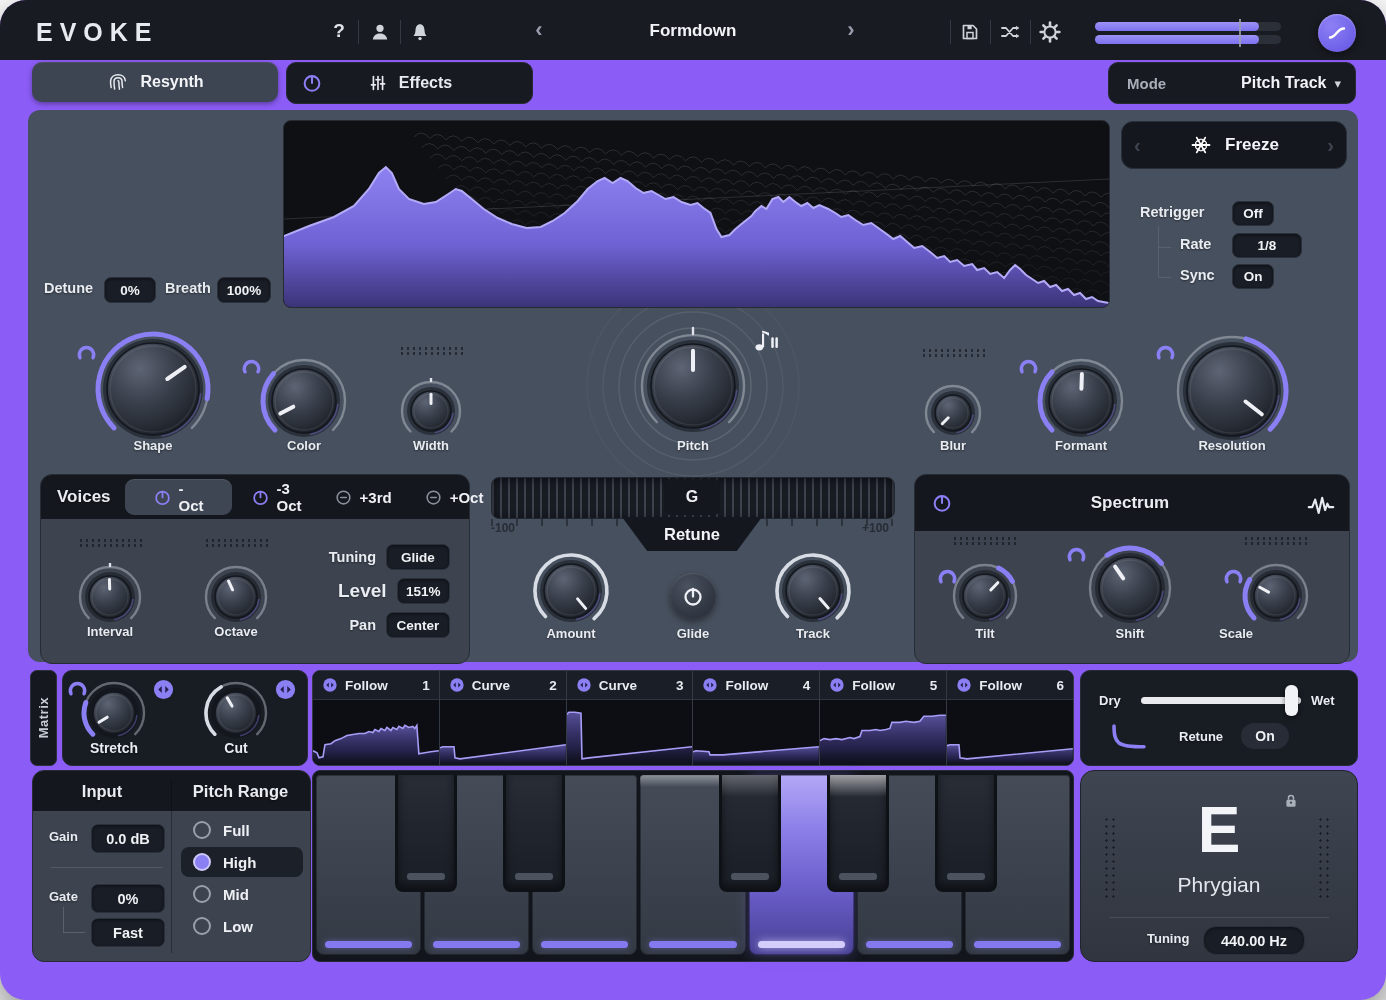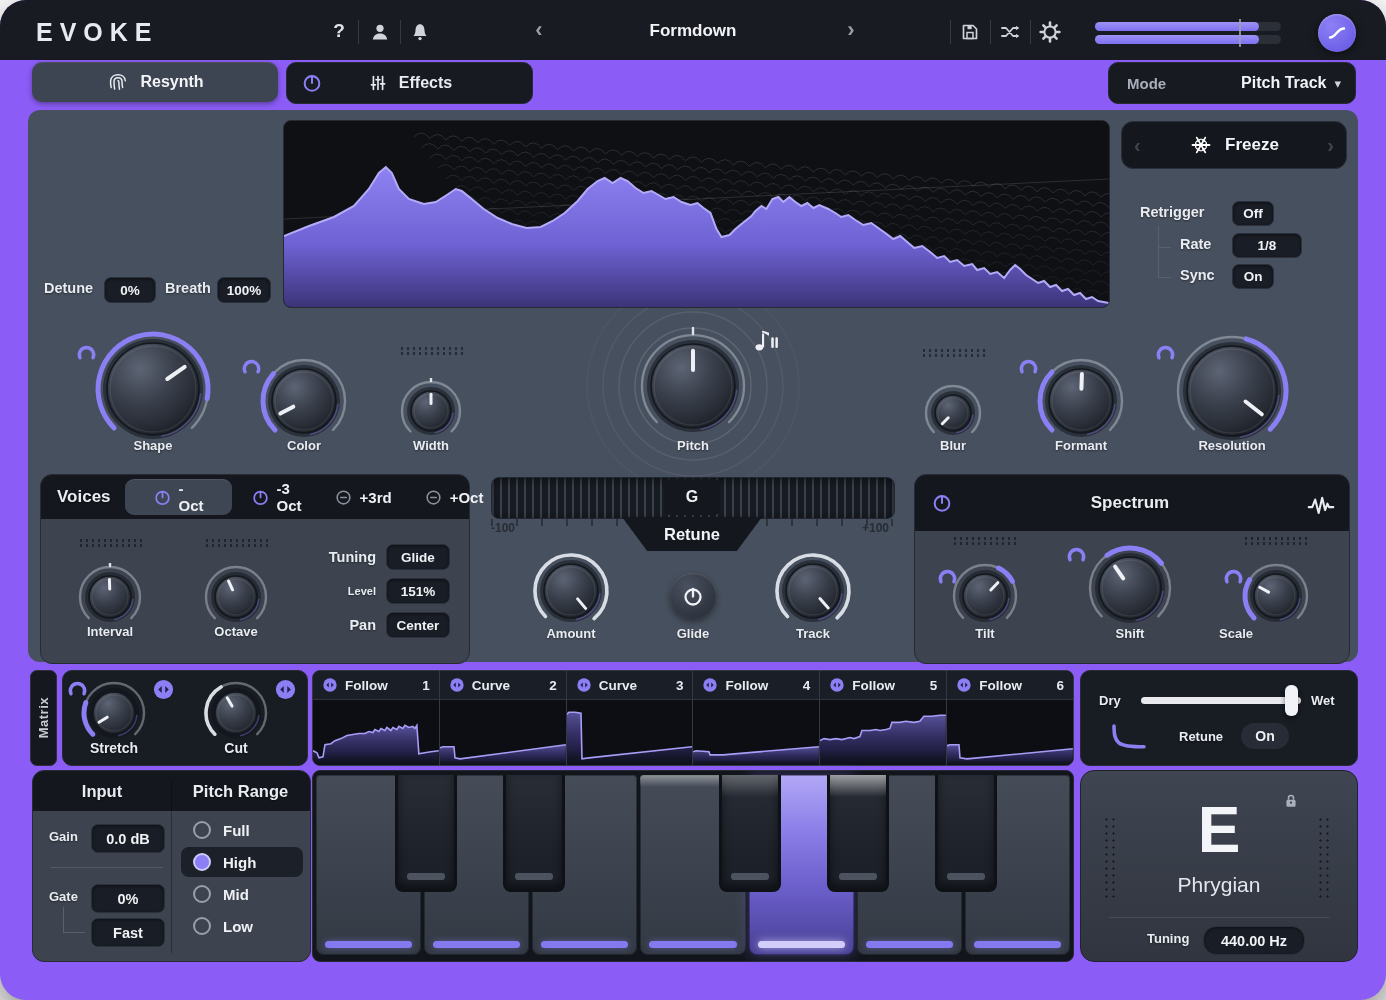--- a/index.html
+++ b/index.html
@@ -479,21 +479,21 @@
       </svg>
     </div>
   <div class="abs lbl" style="left:110px;top:624px;transform:translateX(-50%);z-index:3;">Interval</div>
   <div class="abs lbl" style="left:236px;top:624px;transform:translateX(-50%);z-index:3;">Octave</div>
   <div id="voicerows" class="abs" style="left:300px;top:544px;width:150px;z-index:3;">
       <div style="display: flex; align-items: center; justify-content: flex-end; gap: 10px; height: 26px; margin-bottom: 8px;">
         <span class="lbl" style="font-size: 14.5px;">Tuning</span>
         <div class="chip" style="width: 62px; height: 24px;">Glide</div>
       </div>
       <div style="display: flex; align-items: center; justify-content: flex-end; gap: 10px; height: 26px; margin-bottom: 8px;">
-        <span class="lbl" style="font-size: 11px; margin-left: 38px;">Level</span>
+        <span class="lbl" style="font-size: 19px; margin-left: 38px;">Level</span>
         <div class="chip" style="width: 62px; height: 24px;">151%</div>
       </div>
       <div style="display: flex; align-items: center; justify-content: flex-end; gap: 10px; height: 26px; margin-bottom: 8px;">
         <span class="lbl" style="font-size: 14.5px;">Pan</span>
         <div class="chip" style="width: 62px; height: 24px;">Center</div>
       </div>
     </div>
 
   <div class="abs" style="left:491px;top:477px;width:402px;height:40px;border-radius:8px;border:1px solid #232830;z-index:2;
               background:repeating-linear-gradient(90deg,#3b414d 0px,#3b414d 2px,#171b22 2px,#171b22 8px);

